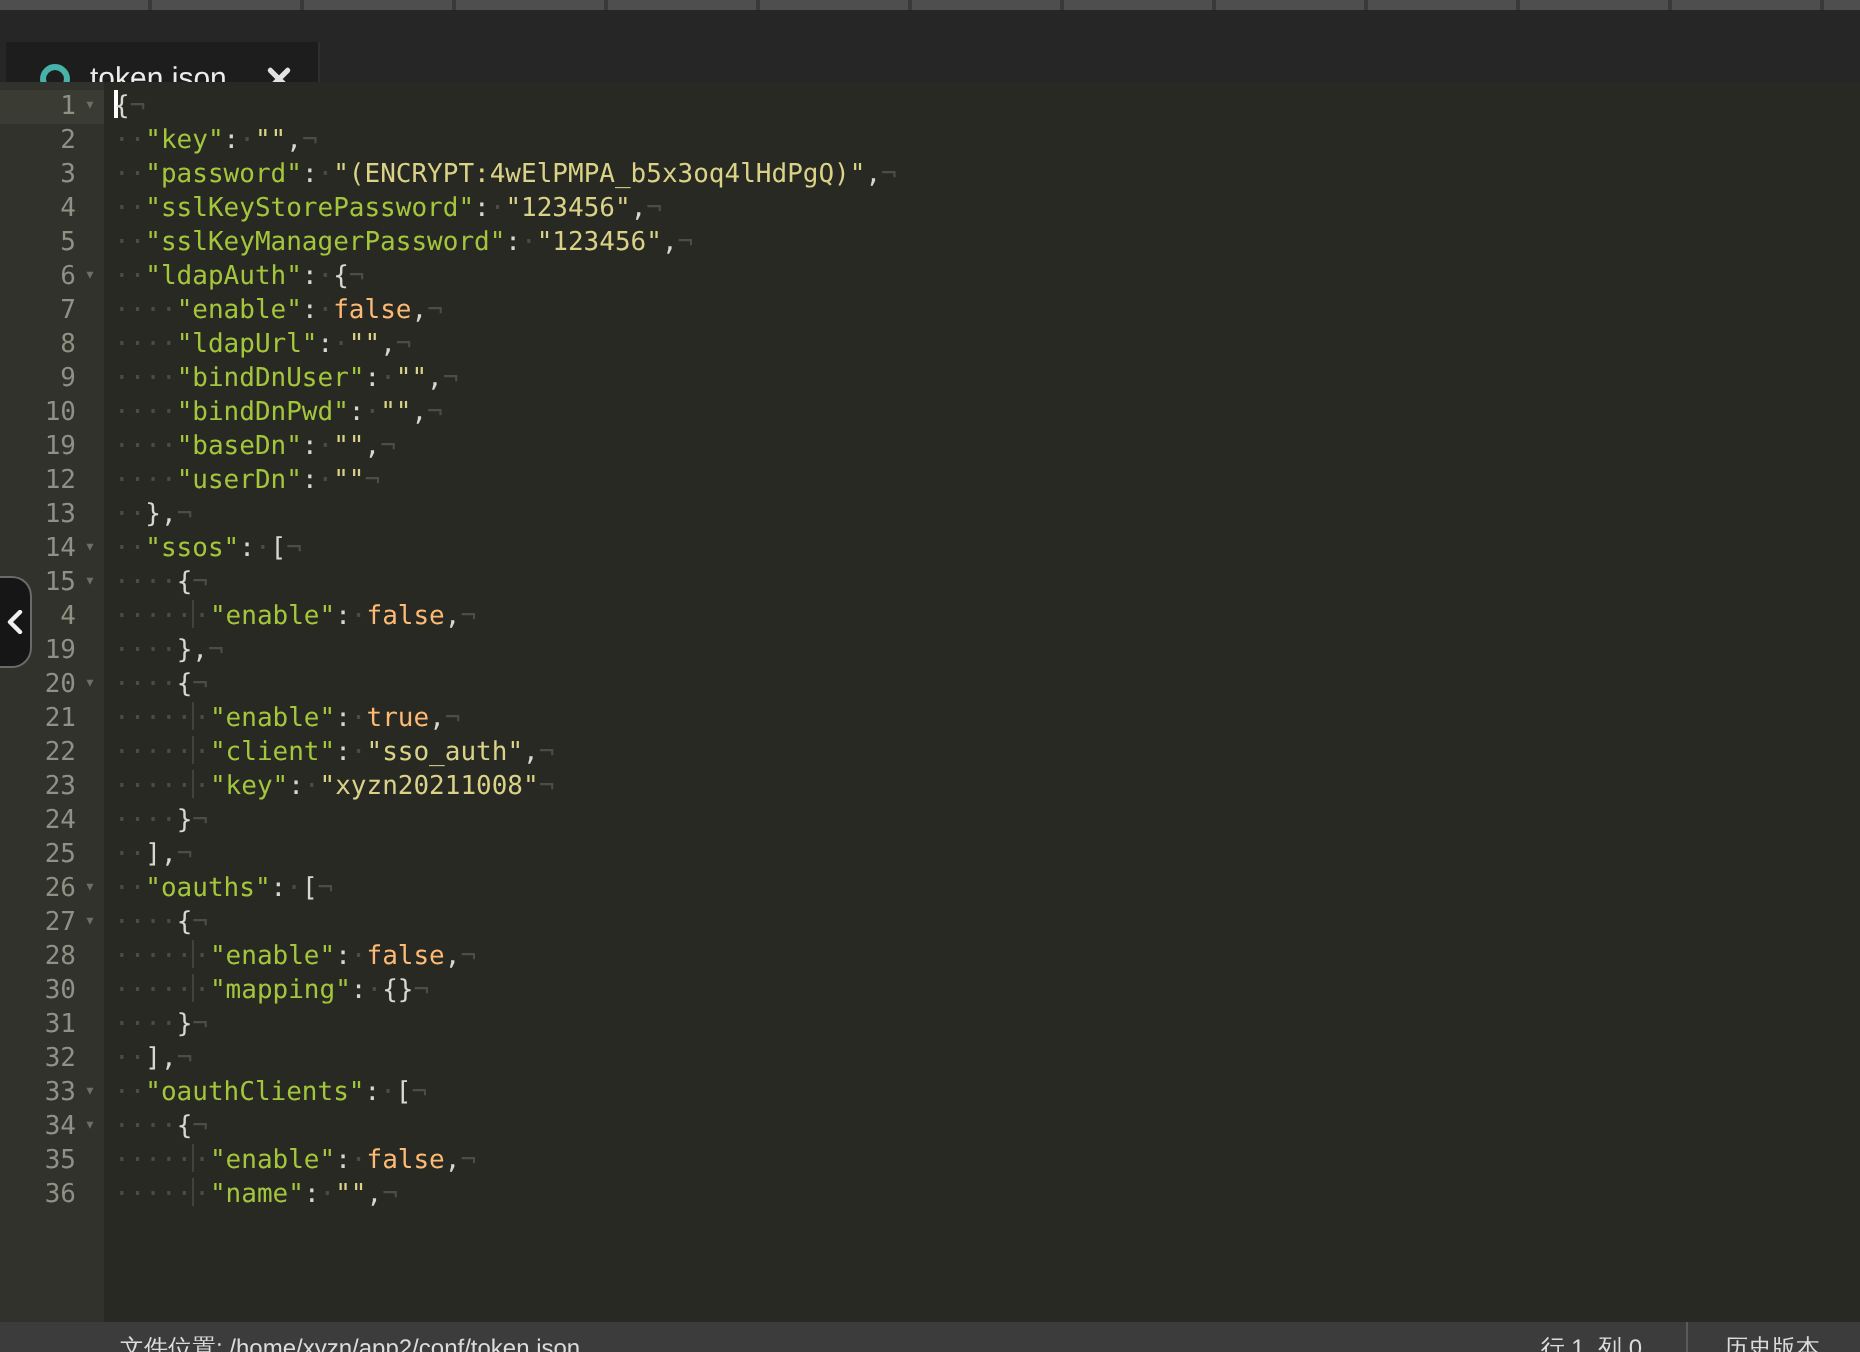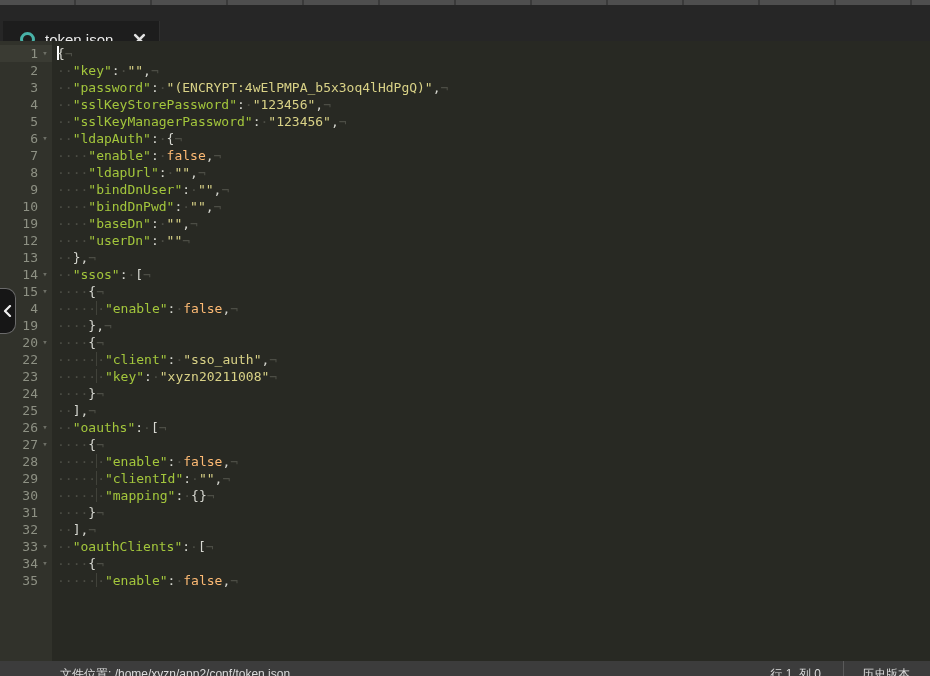--- a/index.html
+++ b/index.html
@@ -91,34 +91,35 @@
         <div class="line"><div class="gutter-cell"><span class="lnum">9</span><span class="fold"></span></div><div class="code"><span class="ws">····</span><span class="k">"bindDnUser"</span><span class="p">:</span><span class="ws">·</span><span class="s">""</span><span class="p">,</span><span class="nl">¬</span></div></div>
         <div class="line"><div class="gutter-cell"><span class="lnum">10</span><span class="fold"></span></div><div class="code"><span class="ws">····</span><span class="k">"bindDnPwd"</span><span class="p">:</span><span class="ws">·</span><span class="s">""</span><span class="p">,</span><span class="nl">¬</span></div></div>
         <div class="line"><div class="gutter-cell"><span class="lnum">19</span><span class="fold"></span></div><div class="code"><span class="ws">····</span><span class="k">"baseDn"</span><span class="p">:</span><span class="ws">·</span><span class="s">""</span><span class="p">,</span><span class="nl">¬</span></div></div>
         <div class="line"><div class="gutter-cell"><span class="lnum">12</span><span class="fold"></span></div><div class="code"><span class="ws">····</span><span class="k">"userDn"</span><span class="p">:</span><span class="ws">·</span><span class="s">""</span><span class="nl">¬</span></div></div>
         <div class="line"><div class="gutter-cell"><span class="lnum">13</span><span class="fold"></span></div><div class="code"><span class="ws">··</span><span class="p">},</span><span class="nl">¬</span></div></div>
         <div class="line"><div class="gutter-cell"><span class="lnum">14</span><span class="fold">▾</span></div><div class="code"><span class="ws">··</span><span class="k">"ssos"</span><span class="p">:</span><span class="ws">·</span><span class="p">[</span><span class="nl">¬</span></div></div>
         <div class="line"><div class="gutter-cell"><span class="lnum">15</span><span class="fold">▾</span></div><div class="code"><span class="ws">····</span><span class="p">{</span><span class="nl">¬</span></div></div>
         <div class="line"><div class="gutter-cell"><span class="lnum">4</span><span class="fold"></span></div><div class="code"><span class="ws">·····</span><span class="gd"></span><span class="ws">·</span><span class="k">"enable"</span><span class="p">:</span><span class="ws">·</span><span class="b">false</span><span class="p">,</span><span class="nl">¬</span></div></div>
         <div class="line"><div class="gutter-cell"><span class="lnum">19</span><span class="fold"></span></div><div class="code"><span class="ws">····</span><span class="p">},</span><span class="nl">¬</span></div></div>
         <div class="line"><div class="gutter-cell"><span class="lnum">20</span><span class="fold">▾</span></div><div class="code"><span class="ws">····</span><span class="p">{</span><span class="nl">¬</span></div></div>
+        <div class="line"><div class="gutter-cell"><span class="lnum">21</span><span class="fold"></span></div><div class="code"><span class="ws">·····</span><span class="gd"></span><span class="ws">·</span><span class="k">"enable"</span><span class="p">:</span><span class="ws">·</span><span class="b">true</span><span class="p">,</span><span class="nl">¬</span></div></div>
         <div class="line"><div class="gutter-cell"><span class="lnum">22</span><span class="fold"></span></div><div class="code"><span class="ws">·····</span><span class="gd"></span><span class="ws">·</span><span class="k">"client"</span><span class="p">:</span><span class="ws">·</span><span class="s">"sso_auth"</span><span class="p">,</span><span class="nl">¬</span></div></div>
         <div class="line"><div class="gutter-cell"><span class="lnum">23</span><span class="fold"></span></div><div class="code"><span class="ws">·····</span><span class="gd"></span><span class="ws">·</span><span class="k">"key"</span><span class="p">:</span><span class="ws">·</span><span class="s">"xyzn20211008"</span><span class="nl">¬</span></div></div>
         <div class="line"><div class="gutter-cell"><span class="lnum">24</span><span class="fold"></span></div><div class="code"><span class="ws">····</span><span class="p">}</span><span class="nl">¬</span></div></div>
         <div class="line"><div class="gutter-cell"><span class="lnum">25</span><span class="fold"></span></div><div class="code"><span class="ws">··</span><span class="p">],</span><span class="nl">¬</span></div></div>
         <div class="line"><div class="gutter-cell"><span class="lnum">26</span><span class="fold">▾</span></div><div class="code"><span class="ws">··</span><span class="k">"oauths"</span><span class="p">:</span><span class="ws">·</span><span class="p">[</span><span class="nl">¬</span></div></div>
         <div class="line"><div class="gutter-cell"><span class="lnum">27</span><span class="fold">▾</span></div><div class="code"><span class="ws">····</span><span class="p">{</span><span class="nl">¬</span></div></div>
         <div class="line"><div class="gutter-cell"><span class="lnum">28</span><span class="fold"></span></div><div class="code"><span class="ws">·····</span><span class="gd"></span><span class="ws">·</span><span class="k">"enable"</span><span class="p">:</span><span class="ws">·</span><span class="b">false</span><span class="p">,</span><span class="nl">¬</span></div></div>
-        <div class="line"><div class="gutter-cell"><span class="lnum">29</span><span class="fold"></span></div><div class="code"><span class="ws">·····</span><span class="gd"></span><span class="ws">·</span><span class="k">"clientId"</span><span class="p">:</span><span class="ws">·</span><span class="s">""</span><span class="p">,</span><span class="nl">¬</span></div></div>
         <div class="line"><div class="gutter-cell"><span class="lnum">30</span><span class="fold"></span></div><div class="code"><span class="ws">·····</span><span class="gd"></span><span class="ws">·</span><span class="k">"mapping"</span><span class="p">:</span><span class="ws">·</span><span class="p">{}</span><span class="nl">¬</span></div></div>
         <div class="line"><div class="gutter-cell"><span class="lnum">31</span><span class="fold"></span></div><div class="code"><span class="ws">····</span><span class="p">}</span><span class="nl">¬</span></div></div>
         <div class="line"><div class="gutter-cell"><span class="lnum">32</span><span class="fold"></span></div><div class="code"><span class="ws">··</span><span class="p">],</span><span class="nl">¬</span></div></div>
         <div class="line"><div class="gutter-cell"><span class="lnum">33</span><span class="fold">▾</span></div><div class="code"><span class="ws">··</span><span class="k">"oauthClients"</span><span class="p">:</span><span class="ws">·</span><span class="p">[</span><span class="nl">¬</span></div></div>
         <div class="line"><div class="gutter-cell"><span class="lnum">34</span><span class="fold">▾</span></div><div class="code"><span class="ws">····</span><span class="p">{</span><span class="nl">¬</span></div></div>
         <div class="line"><div class="gutter-cell"><span class="lnum">35</span><span class="fold"></span></div><div class="code"><span class="ws">·····</span><span class="gd"></span><span class="ws">·</span><span class="k">"enable"</span><span class="p">:</span><span class="ws">·</span><span class="b">false</span><span class="p">,</span><span class="nl">¬</span></div></div>
+        <div class="line"><div class="gutter-cell"><span class="lnum">36</span><span class="fold"></span></div><div class="code"><span class="ws">·····</span><span class="gd"></span><span class="ws">·</span><span class="k">"name"</span><span class="p">:</span><span class="ws">·</span><span class="s">""</span><span class="p">,</span><span class="nl">¬</span></div></div>
       </div>
   </div>
 
   <div class="panel-toggle">
     <svg width="9" height="12" viewBox="0 0 9 12">
       <path d="M7 1 L2 6 L7 11" fill="none" stroke="#f0f0f0" stroke-width="2.2" stroke-linecap="round" stroke-linejoin="round"></path>
     </svg>
   </div>
 
   <div class="statusbar">

